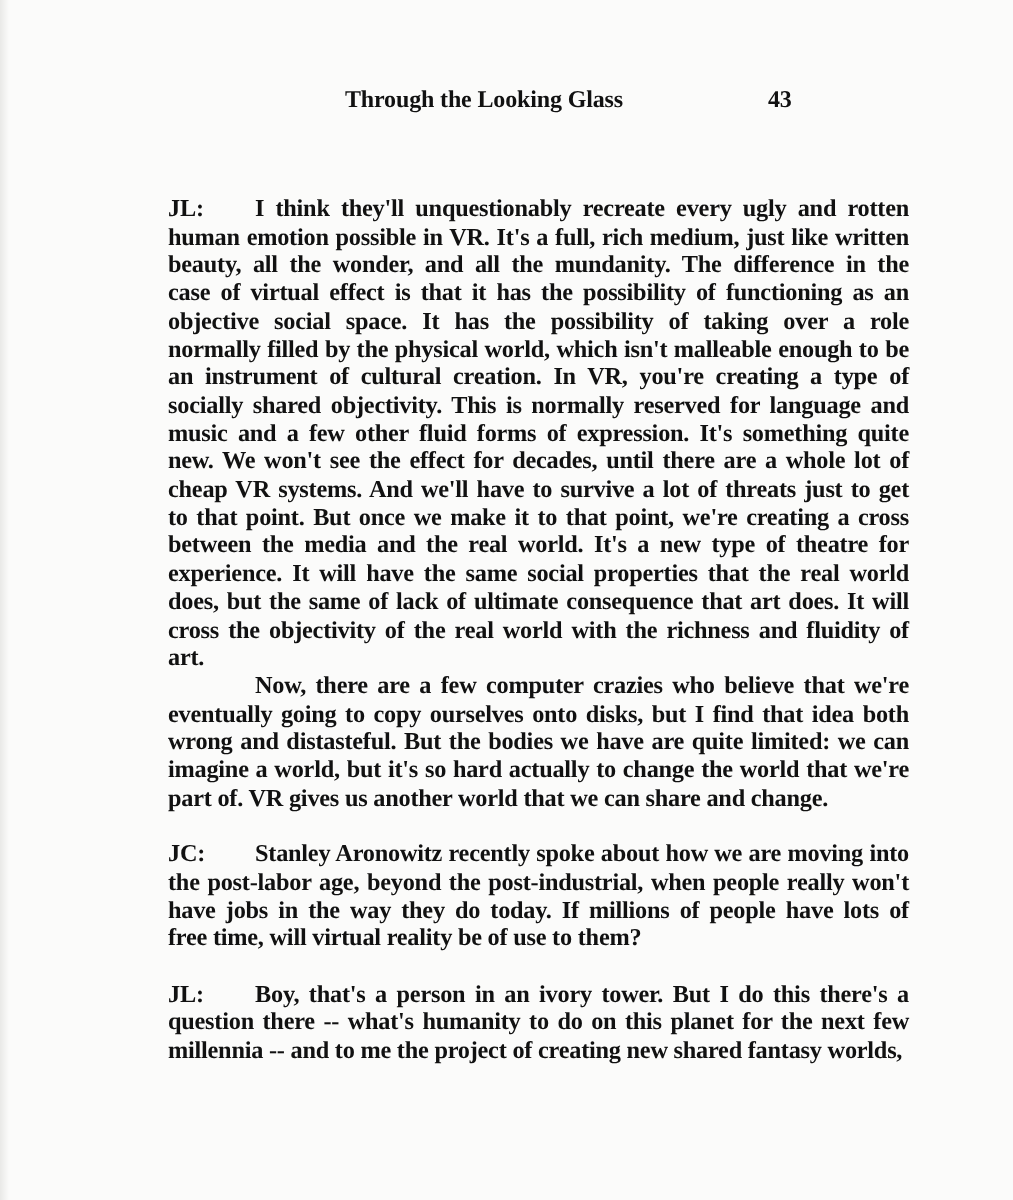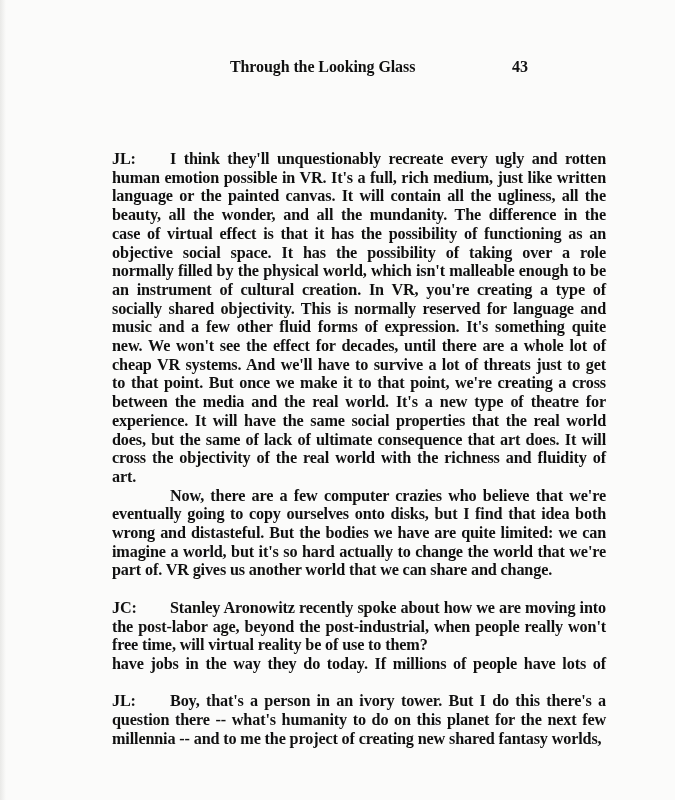--- a/index.html
+++ b/index.html
@@ -18,21 +18,20 @@
     position: absolute; top: 58px; left: 230px; width: 300px;
     font-size: 16px; font-weight: bold; letter-spacing: -0.1px;
   }
   .running-head .title { position: absolute; left: 0; top: 0; }
   .running-head .page-num { position: absolute; left: 282px; top: 0; font-family: Liberation Serif, serif; }
   .body {
     position: absolute; left: 112px; top: 130px; width: 494px;
     font-size: 16.2px; line-height: 18.7px;
     text-align: justify; font-weight: 600;
     letter-spacing: -0.15px;
-    margin-top: 20px;
   }
   .para { margin: 0; }
   .para .line { display: block; white-space: nowrap; text-align-last: justify; text-align: justify; }
   .para .line.last { text-align-last: left; }
   .gap { height: 18.7px; }
   .speaker { display: inline-block; width: 58px; }
   .indent { display: inline-block; width: 58px; }
 </style>
 </head>
 <body>
@@ -41,21 +40,20 @@
 
 <div class="running-head">
   <span class="title">Through the Looking Glass</span>
   <span class="page-num">43</span>
 </div>
 
 <div class="body" id="body">
     <div class="para">
       <span class="line"><span class="speaker">JL:</span><span>I think they'll unquestionably recreate every ugly and rotten</span></span>
       <span class="line"><span>human emotion possible in VR.  It's a full, rich medium, just like written</span></span>
-      <span class="line"><span>language or the painted canvas.  It will contain all the ugliness, all the</span></span>
       <span class="line"><span>beauty, all the wonder, and all the mundanity.  The difference in the</span></span>
       <span class="line"><span>case of virtual effect is that it has the possibility of functioning as an</span></span>
       <span class="line"><span>objective social space.  It has the possibility of taking over a role</span></span>
       <span class="line"><span>normally filled by the physical world, which isn't malleable enough to be</span></span>
       <span class="line"><span>an instrument of cultural creation.  In VR, you're creating a type of</span></span>
       <span class="line"><span>socially shared objectivity.  This is normally reserved for language and</span></span>
       <span class="line"><span>music and a few other fluid forms of expression.  It's something quite</span></span>
       <span class="line"><span>new.  We won't see the effect for decades, until there are a whole lot of</span></span>
       <span class="line"><span>cheap VR systems.  And we'll have to survive a lot of threats just to get</span></span>
       <span class="line"><span>to that point.  But once we make it to that point, we're creating a cross</span></span>
@@ -69,22 +67,22 @@
       <span class="line"><span class="indent"></span><span>Now, there are a few computer crazies who believe that we're</span></span>
       <span class="line"><span>eventually going to copy ourselves onto disks, but I find that idea both</span></span>
       <span class="line"><span>wrong and distasteful.  But the bodies we have are quite limited: we can</span></span>
       <span class="line"><span>imagine a world, but it's so hard actually to change the world that we're</span></span>
       <span class="line last"><span>part of.  VR gives us another world that we can share and change.</span></span>
     </div>
     <div class="gap"></div>
     <div class="para">
       <span class="line"><span class="speaker">JC:</span><span>Stanley Aronowitz recently spoke about how we are moving into</span></span>
       <span class="line"><span>the post-labor age, beyond the post-industrial, when people really won't</span></span>
+      <span class="line"><span>have jobs in the way they do today.  If millions of people have lots of</span></span>
       <span class="line last"><span>free time, will virtual reality be of use to them?</span></span>
-      <span class="line"><span>have jobs in the way they do today.  If millions of people have lots of</span></span>
     </div>
     <div class="gap"></div>
     <div class="para">
       <span class="line"><span class="speaker">JL:</span><span>Boy, that's a person in an ivory tower.  But I do this there's a</span></span>
       <span class="line"><span>question there -- what's humanity to do on this planet for the next few</span></span>
       <span class="line last"><span>millennia -- and to me the project of creating new shared fantasy worlds,</span></span>
     </div>
   </div>
 
 </body></html>

